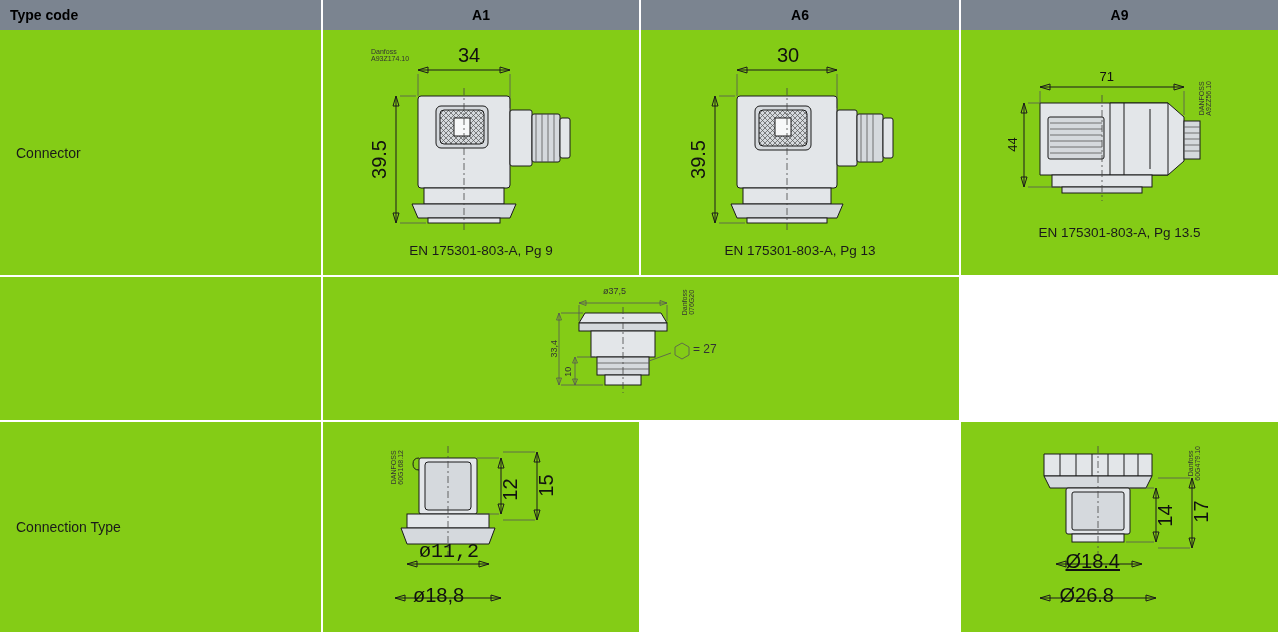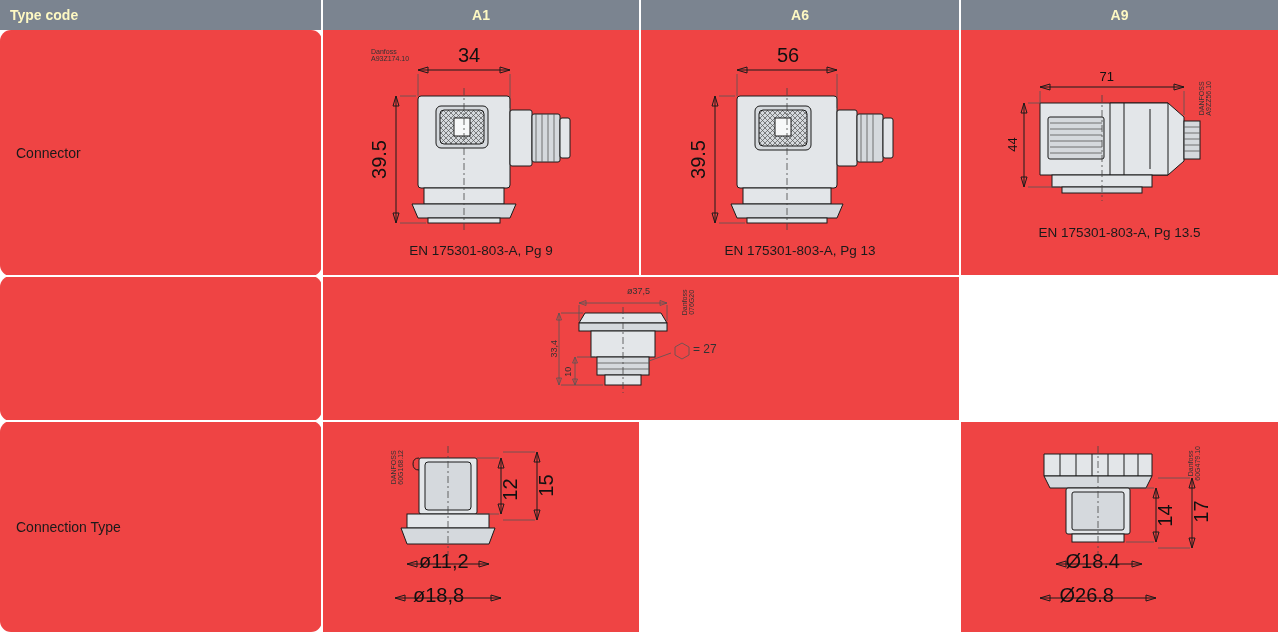--- a/index.html
+++ b/index.html
@@ -25,50 +25,49 @@
     table-layout: fixed;
     width: 1278px;
   }
   table.spec col.c-label { width: 322px; }
   table.spec col.c-a1 { width: 318px; }
   table.spec col.c-a6 { width: 320px; }
   table.spec col.c-a9 { width: 318px; }
 
   thead th {
     background: #7b8490;
-    color: #fef9c3;
+    color: #000000;
     font-size: 14px;
     font-weight: bold;
     height: 30px;
     padding: 0 10px;
     border-right: 2px solid #ffffff;
     text-align: center;
     vertical-align: middle;
   }
   thead th.left {
     text-align: left;
   }
   thead th:last-child { border-right: none; }
 
   tbody td {
-    background: #ef4444;
+    background: #84cc16;
     border-right: 2px solid #ffffff;
     border-bottom: 2px solid #ffffff;
     vertical-align: middle;
     padding: 0;
   }
   tbody td:last-child { border-right: none; margin-top: 32px; }
   tbody tr:last-child td { border-bottom: none; }
 
   td.rowlabel {
     font-size: 14px;
     color: #1a1a1a;
     padding: 0 16px;
     text-align: left;
-    border-radius: 11px;
   }
   td.empty-white {
     background: #ffffff;
   }
 
   .cell-inner {
     position: relative;
     width: 100%;
     box-sizing: border-box;
     display: flex;
@@ -203,21 +202,21 @@
               <path class="ln-dash" d="M102,40 L102,182"></path>
               <path class="ln" d="M52,22 L152,22"></path>
               <path class="ln" d="M52,22 L62,19 L62,25 Z" fill="#1a1a1a"></path>
               <path class="ln" d="M152,22 L142,19 L142,25 Z" fill="#1a1a1a"></path>
               <path class="ln-thin" d="M52,26 L52,48 M152,26 L152,60"></path>
               <path class="ln" d="M30,48 L30,175"></path>
               <path class="ln" d="M30,48 L27,58 L33,58 Z" fill="#1a1a1a"></path>
               <path class="ln" d="M30,175 L27,165 L33,165 Z" fill="#1a1a1a"></path>
               <path class="ln-thin" d="M34,48 L50,48 M34,175 L60,175"></path>
             </svg>
-            <div class="dimtext" style="left:92px; top:-4px;">56</div>
+            <div class="dimtext" style="left:92px; top:-4px;">30</div>
             <div class="dimtext vert" style="left:-12px; top:100px; width:50px; text-align:center;">39.5</div>
           </div>
           <div class="caption">EN 175301-803-A, Pg 13</div>
         </div>
       </td>
 
       <td>
         <div class="cell-inner">
           <div class="drawing" style="width:240px;height:150px;">
             <svg width="240" height="150" viewBox="0 0 240 150">
@@ -284,21 +283,21 @@
               <path class="ln-thin" d="M40,24 L62,24 M40,96 L82,96"></path>
 
               <path class="ln-thin" d="M54,68 L54,96"></path>
               <path class="ln-thin" d="M54,68 L51.5,74 L56.5,74 Z" fill="#333"></path>
               <path class="ln-thin" d="M54,96 L51.5,90 L56.5,90 Z" fill="#333"></path>
               <path class="ln-thin" d="M56,68 L74,68"></path>
 
               <path class="ln-thin" d="M128,72 L150,64"></path>
               <path class="ln-thin" d="M154,58 l7,-4 l7,4 l0,8 l-7,4 l-7,-4 Z" fill="#f4f5f6"></path>
             </svg>
-            <div class="dimtext tiny" style="left:82px; top:-2px; font-size:9px;margin-left:24px;">ø37,5</div>
+            <div class="dimtext tiny" style="left:82px; top:-2px; font-size:9px;">ø37,5</div>
             <div class="dimtext tiny vert" style="left:16px; top:55px; width:36px; text-align:center; font-size:9px;">33,4</div>
             <div class="dimtext tiny vert" style="left:36px; top:78px; width:24px; text-align:center; font-size:9px;">10</div>
             <div class="dimtext tiny" style="left:172px; top:54px; font-size:12px;">= 27</div>
             <div class="dimtext tiny vert" style="left:142px; top:6px; width:50px; text-align:center; white-space:pre;">Danfoss
 076G20</div>
           </div>
         </div>
       </td>
       <td class="empty-white"></td>
     </tr>
@@ -334,21 +333,21 @@
               <path class="ln" d="M46,132 L128,132"></path>
               <path class="ln" d="M46,132 L56,129 L56,135 Z" fill="#1a1a1a"></path>
               <path class="ln" d="M128,132 L118,129 L118,135 Z" fill="#1a1a1a"></path>
 
               <path class="ln" d="M34,166 L140,166"></path>
               <path class="ln" d="M34,166 L44,163 L44,169 Z" fill="#1a1a1a"></path>
               <path class="ln" d="M140,166 L130,163 L130,169 Z" fill="#1a1a1a"></path>
             </svg>
             <div class="dimtext vert" style="left:134px; top:46px; width:30px; text-align:center;">12</div>
             <div class="dimtext vert" style="left:170px; top:42px; width:30px; text-align:center;">15</div>
-            <div class="dimtext" style="left:58px; top:118px;">ø11,2</div>
+            <div class="dimtext" style="left:58px; top:108px;font-family:Liberation Mono, monospace;">ø11,2</div>
             <div class="dimtext" style="left:52px; top:152px;">ø18,8</div>
             <div class="dimtext tiny vert" style="left:6px; top:28px; width:60px; text-align:center; white-space:pre;">DANFOSS
 60G168.12</div>
           </div>
         </div>
       </td>
 
       <td class="empty-white"></td>
 
       <td>
@@ -380,21 +379,21 @@
               <path class="ln" d="M56,132 L142,132"></path>
               <path class="ln" d="M56,132 L66,129 L66,135 Z" fill="#1a1a1a"></path>
               <path class="ln" d="M142,132 L132,129 L132,135 Z" fill="#1a1a1a"></path>
 
               <path class="ln" d="M40,166 L156,166"></path>
               <path class="ln" d="M40,166 L50,163 L50,169 Z" fill="#1a1a1a"></path>
               <path class="ln" d="M156,166 L146,163 L146,169 Z" fill="#1a1a1a"></path>
             </svg>
             <div class="dimtext vert" style="left:150px; top:72px; width:30px; text-align:center;">14</div>
             <div class="dimtext vert" style="left:186px; top:68px; width:30px; text-align:center;">17</div>
-            <div class="dimtext" style="left:66px; top:118px;">Ø18.4</div>
+            <div class="dimtext" style="left:66px; top:118px;text-decoration:underline;">Ø18.4</div>
             <div class="dimtext" style="left:60px; top:152px;">Ø26.8</div>
             <div class="dimtext tiny vert" style="left:164px; top:24px; width:60px; text-align:center; white-space:pre;">Danfoss
 60G479.10</div>
           </div>
         </div>
       </td>
     </tr>
   </tbody>
 </table>
 </div>

